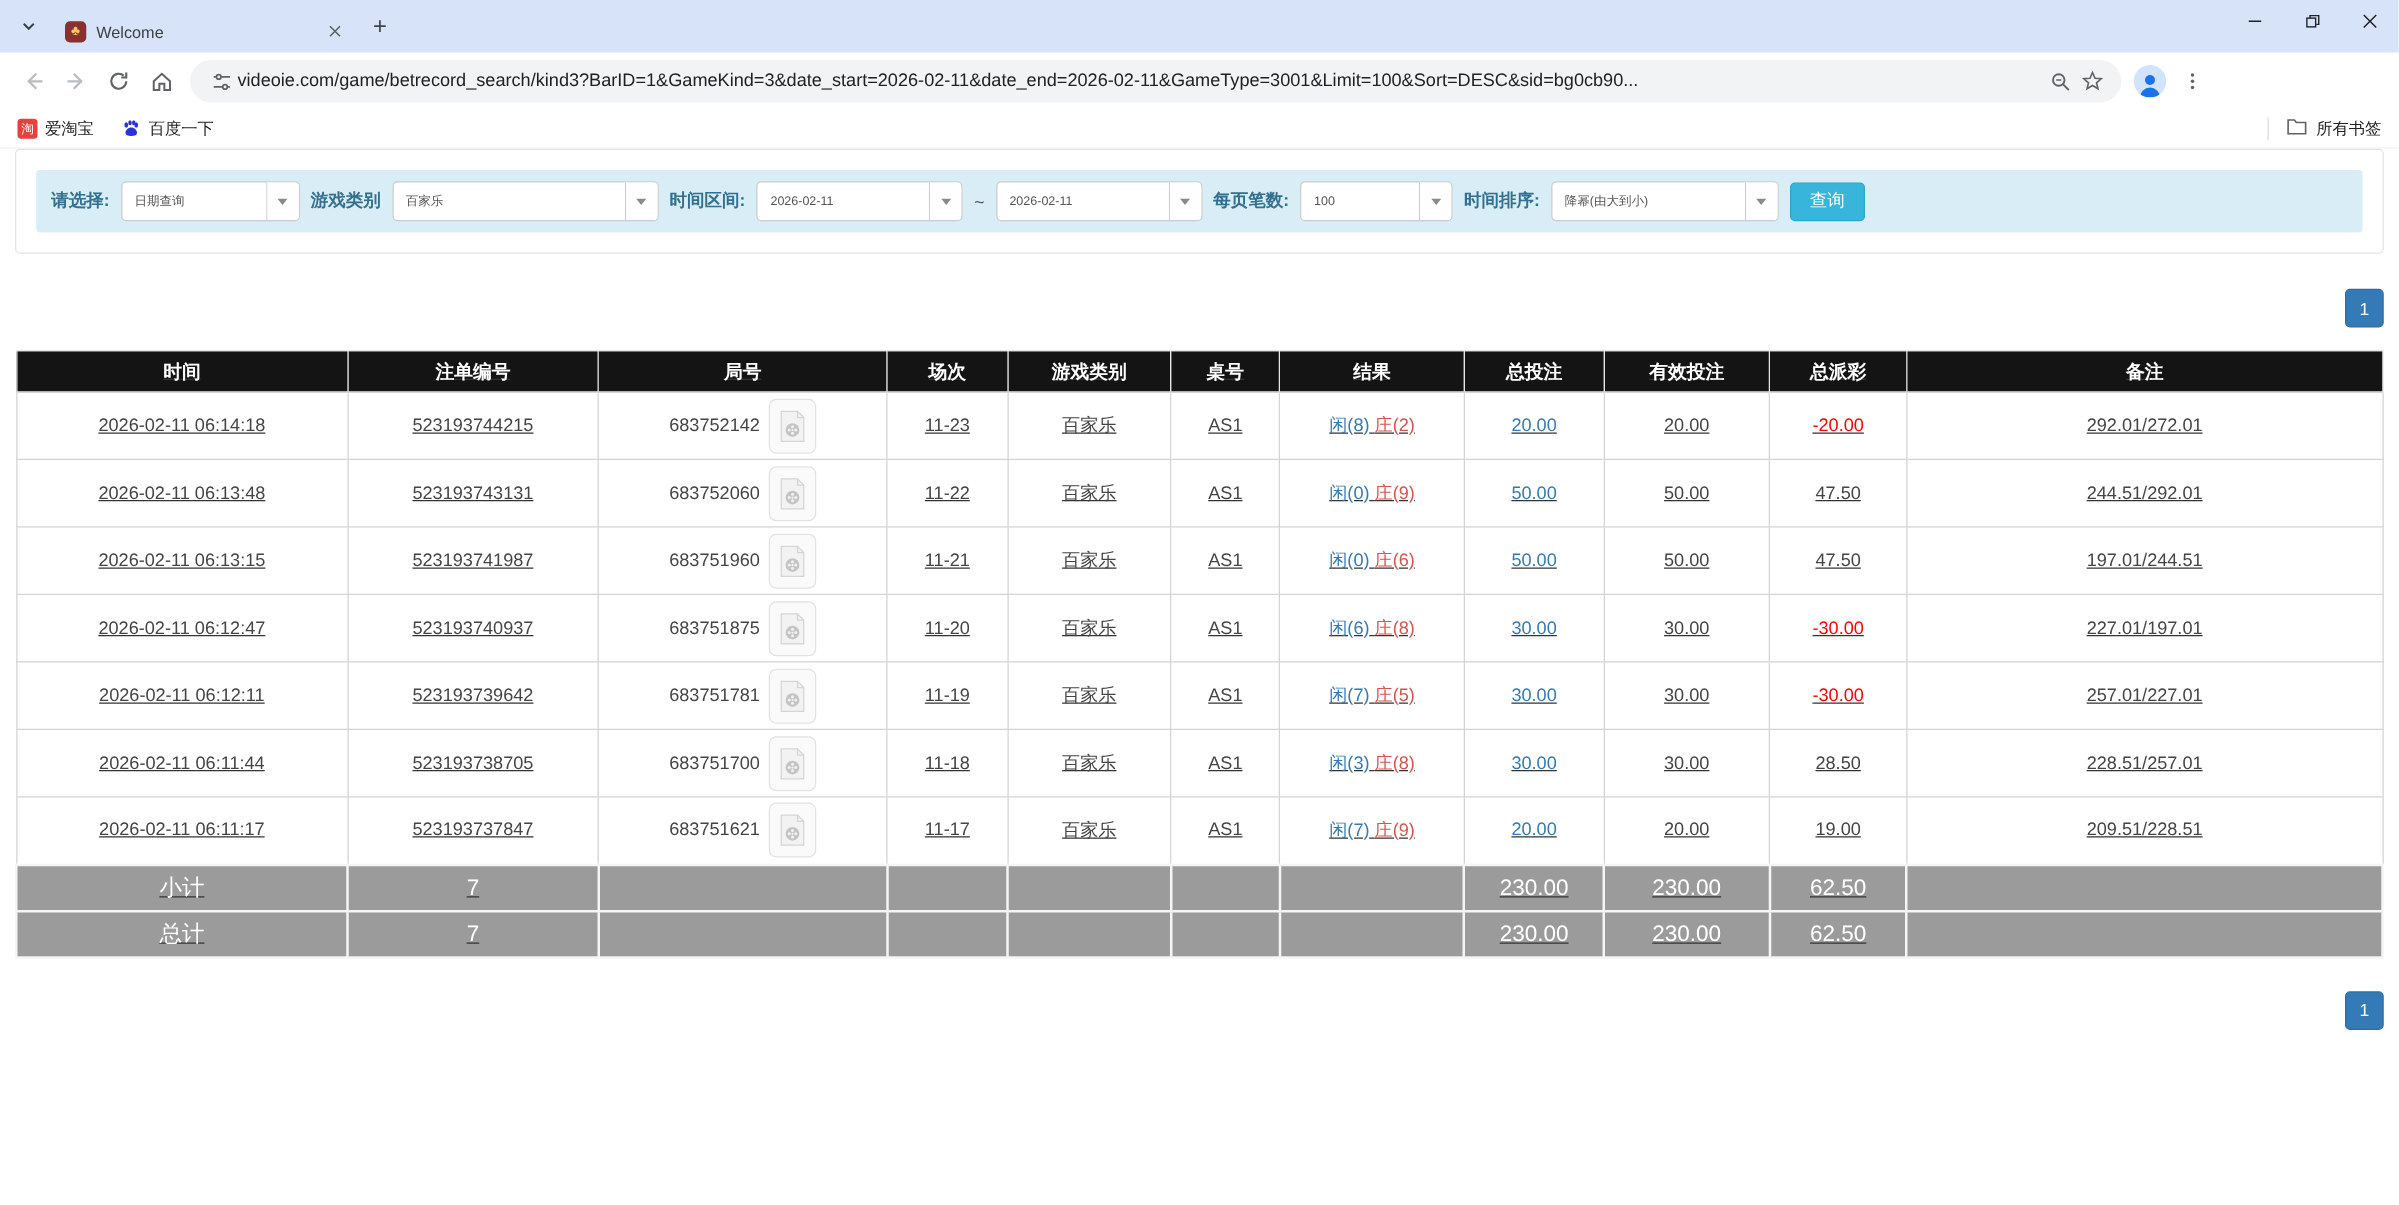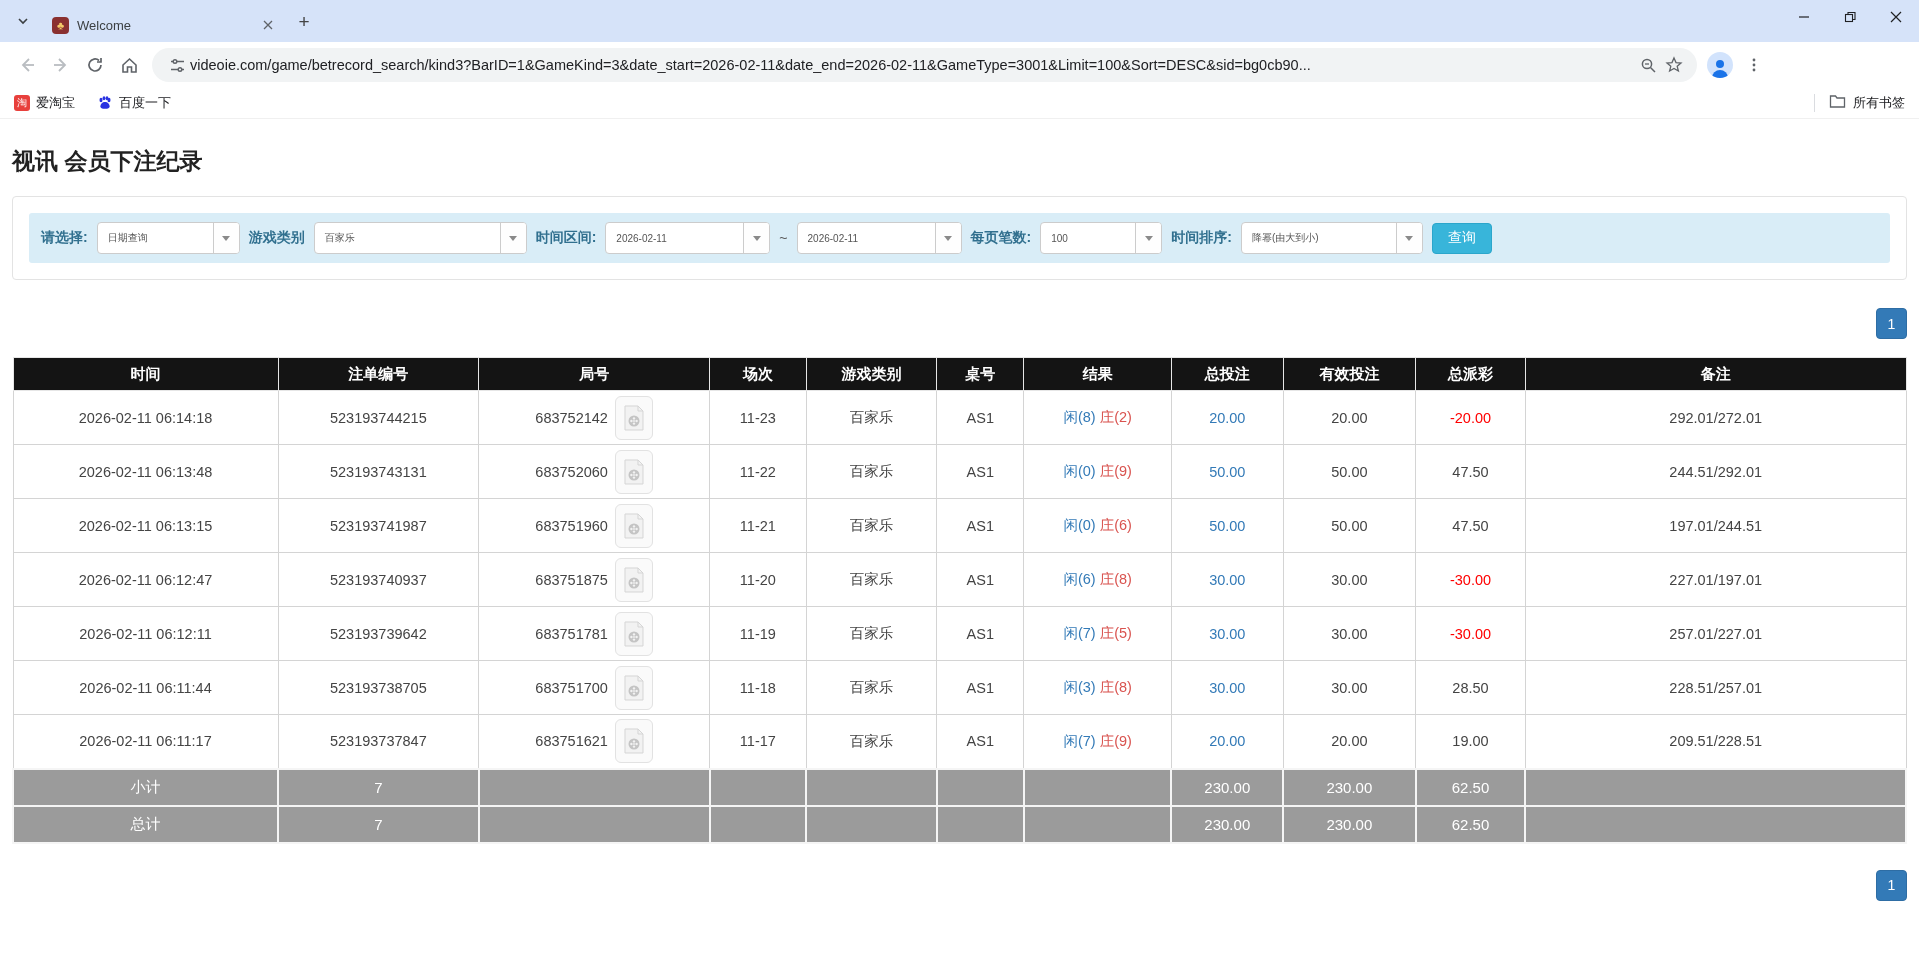--- a/index.html
+++ b/index.html
@@ -52,30 +52,30 @@
 
   .summary-bar { margin: 18px 12px 0 12px; background: #dff0d8; border: 1px solid #d0e6c0; border-radius: 3px; height: 43px; display: flex; align-items: center; justify-content: space-between; padding: 0 14px; }
   .summary-left { font-size: 14px; color: #3c763d; }
   .summary-right { font-size: 14px; color: #ff5151; }
 
   .pager { margin: 0 12px; display: flex; justify-content: flex-end; }
   .pager.top { margin-top: 28px; margin-bottom: 18px; }
   .pager.bottom { margin-top: 26px; }
   .page-btn { min-width: 31px; height: 31px; background: #337ab7; border: 1px solid #2e6da4; border-radius: 4px; color: #fff; font-size: 14px; display: flex; align-items: center; justify-content: center; cursor: pointer; }
 
-  table.records { width: 1895px; margin: 0 12px; border-collapse: collapse; table-layout: fixed; }
+  table.records { width: 1895px; margin: 0 12px; border-collapse: collapse; table-layout: fixed; text-decoration: underline; }
   .records th { background: #141414; color: #fff; font-size: 15px; font-weight: bold; height: 33px; border: 1px solid #e6e6e6; }
   .records tbody td { height: 54px; border: 1px solid #d4d4d4; text-align: center; font-size: 14.5px; color: #444; background: #fff; }
   .records .blue { color: #337ab7; }
   .records .neg { color: #f00; }
   .res-player { color: #337ab7; }
   .res-banker { color: #d9534f; }
   .round-cell { display: inline-flex; align-items: center; gap: 7px; }
   .video-btn { width: 38px; height: 44px; background: #fafafa; border: 1px solid #e2e2e2; border-radius: 6px; display: inline-flex; align-items: center; justify-content: center; cursor: pointer; }
-  .records tfoot td { height: 37px; background: #9b9b9b; color: #fff; font-size: 15px; text-align: center; border: 2px solid #f5f5f5; }
+  .records tfoot td { height: 37px; background: #9b9b9b; color: #fff; font-size: 18px; text-align: center; border: 2px solid #f5f5f5; }
 </style>
 </head>
 <body>
 
 <div>
   <div class="tabstrip">
     <div class="tab-search-btn">
       <svg width="14" height="14" viewBox="0 0 14 14">
           <path d="M3 5l4 4 4-4" stroke="#3c4043" stroke-width="1.6" fill="none"></path>
         </svg>
@@ -196,21 +196,20 @@
         <svg width="17" height="15" viewBox="0 0 17 15">
             <path d="M1.5 2h5l1.5 2h7.5v9h-14z" fill="none" stroke="#5f6368" stroke-width="1.3"></path>
           </svg>
       </span>
       <span>所有书签</span>
     </div>
   </div>
 </div>
 
 <div class="content">
-  <h1 class="page-title">视讯 会员下注纪录</h1>
 
   <div class="filter-panel">
     <div class="filter-inner">
       <span class="flabel">请选择:</span>
       <div class="select w-select1">
         <span class="val">日期查询</span>
         <span class="caret-box">
             <span class="caret"></span>
           </span>
       </div>

